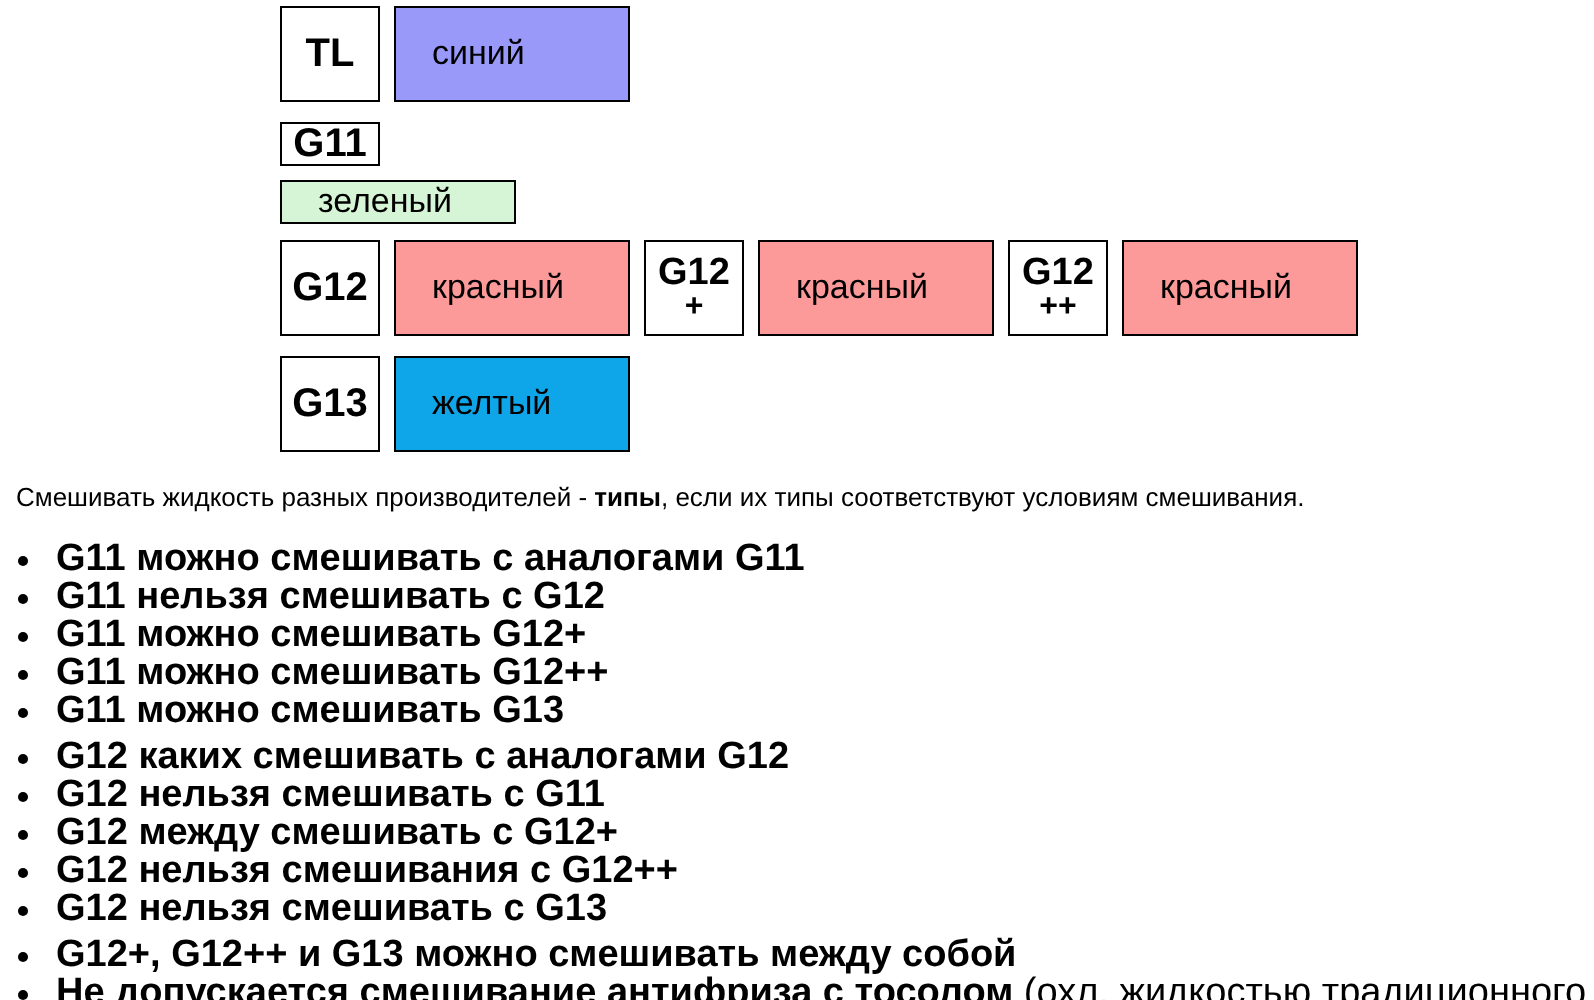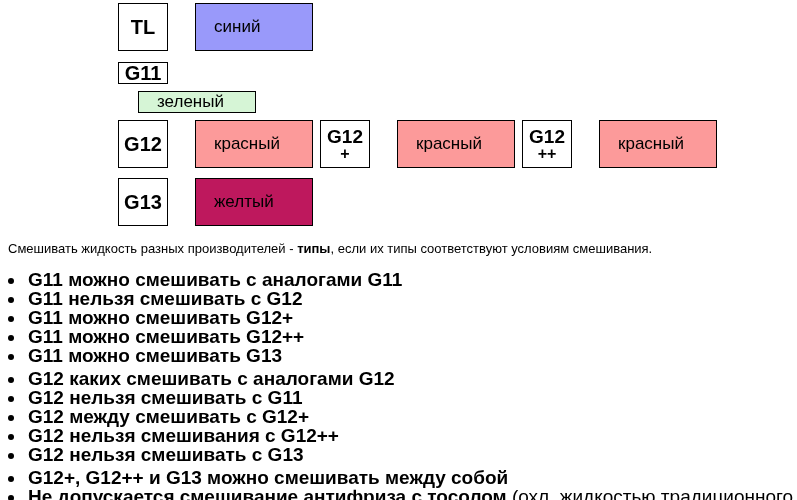--- a/index.html
+++ b/index.html
@@ -10,24 +10,25 @@
     color: #000000;
     overflow: hidden;
   }
   .diagram {
     position: relative;
     height: 228px;
     width: 797px;
   }
   .d-row {
     position: absolute;
-    left: 118px;
+    left: 140px;
     display: flex;
     gap: 7px;
     height: 48px;
+    justify-content: center;
   }
   .d-row.r0 { top: 3px; }
   .d-row.r1 { top: 62px; flex-direction: column; }
   .d-row.r2 { top: 120px; }
   .d-row.r3 { top: 178px; }
   .type-box {
     width: 50px; height: 48px;
     border: 1.5px solid #000;
     background: #ffffff;
     display: flex;
@@ -45,21 +46,20 @@
     margin-top: 1px;
   }
   .type-box.two-line { font-size: 19px; line-height: 18px; }
   .color-box {
     width: 118px; height: 48px;
     border: 1.5px solid #000;
     display: flex;
     align-items: center;
     padding-left: 18px;
     font-size: 17px;
-    margin-left: 20px;
   }
   .intro {
     margin: 13px 0 13px 8px;
     font-size: 13px;
     line-height: 16px;
   }
   .intro b { font-weight: bold; }
   ul.rules {
     margin: 0 0 4px 8px;
     padding-left: 18px;
@@ -114,21 +114,21 @@
     </div>
     <div class="color-box" style="background: rgb(252, 154, 154);">
       <span>красный</span>
     </div>
   </div>
 
   <div class="d-row r3">
     <div class="type-box">
       <span>G13</span>
     </div>
-    <div class="color-box" style="background: #be185d;">
+    <div class="color-box" style="background: #0ea5e9;">
       <span>желтый</span>
     </div>
   </div>
 
 </div>
 
 <p class="intro"><span>Смешивать жидкость разных производителей - </span><b>типы</b><span>, если их типы соответствуют условиям смешивания.</span></p>
 
 <ul class="rules">
   <li>G11 можно смешивать с аналогами G11</li>

